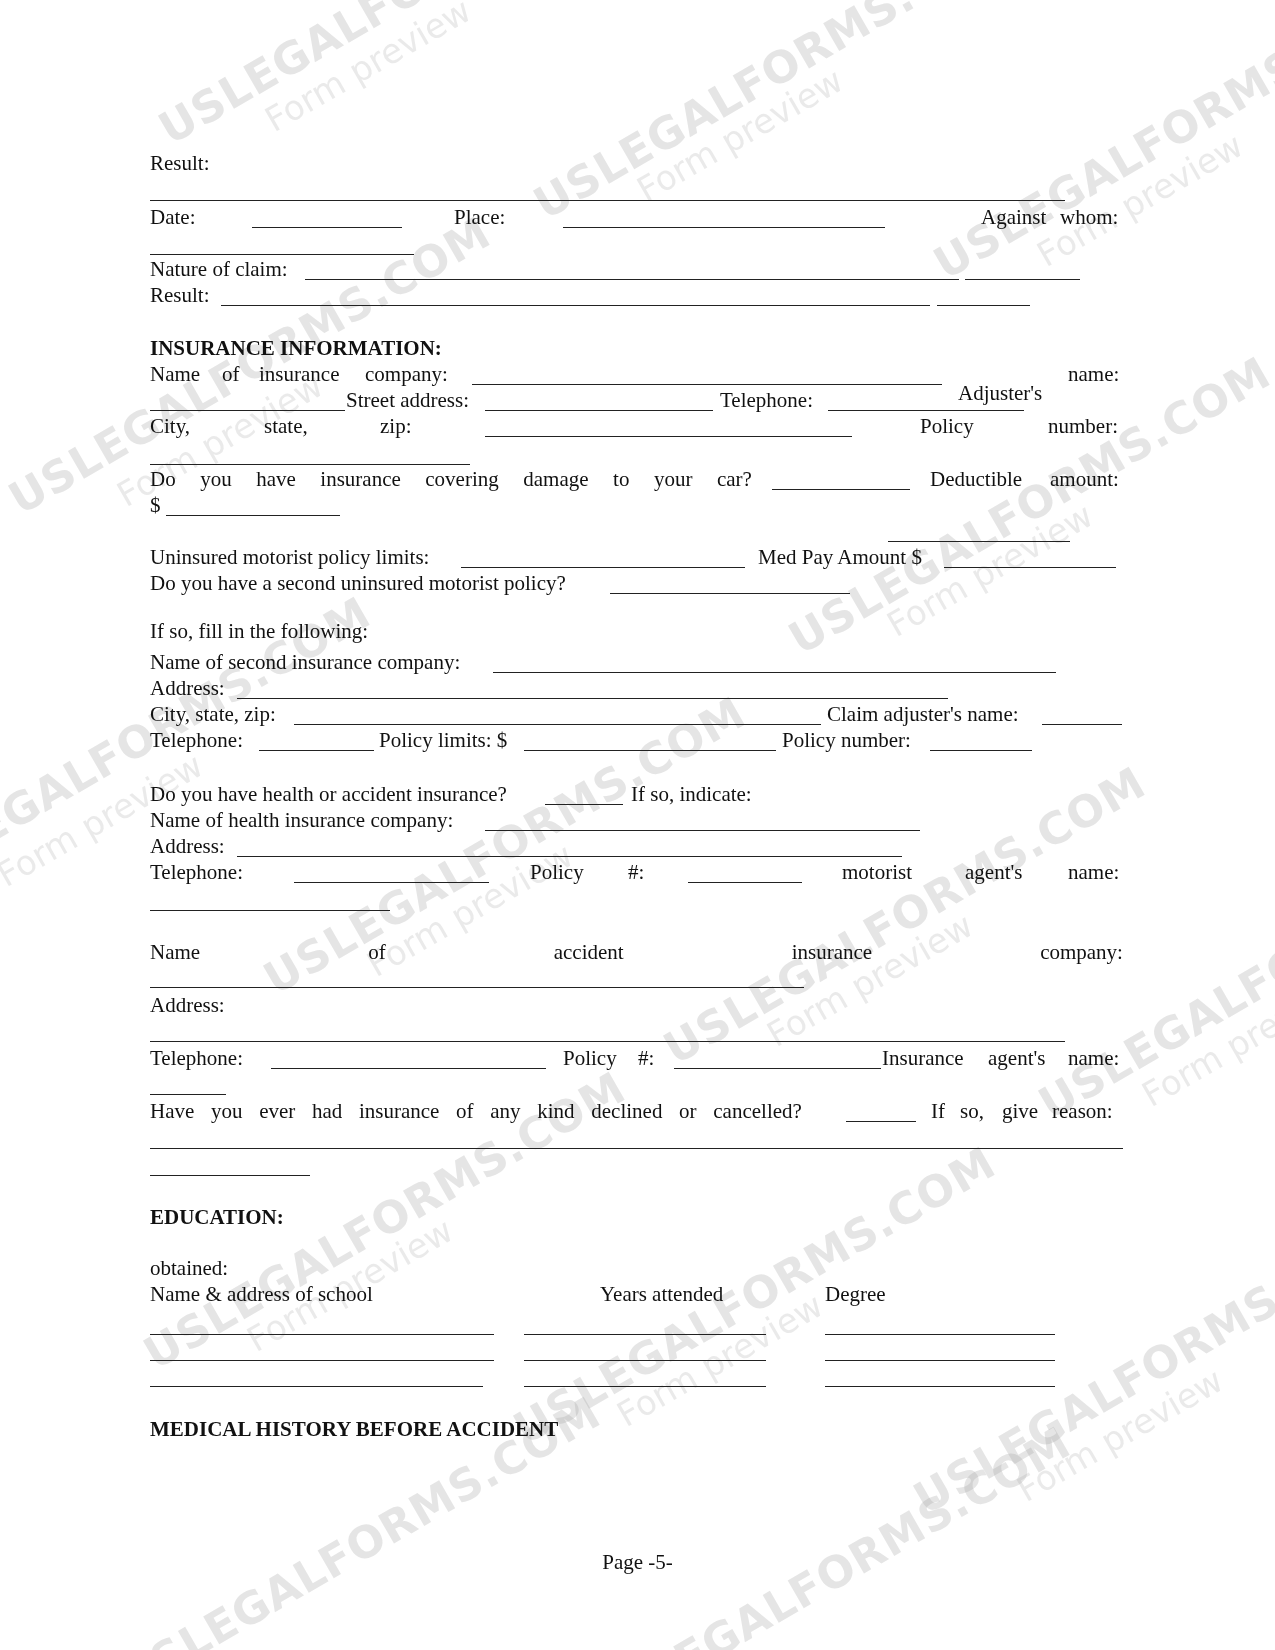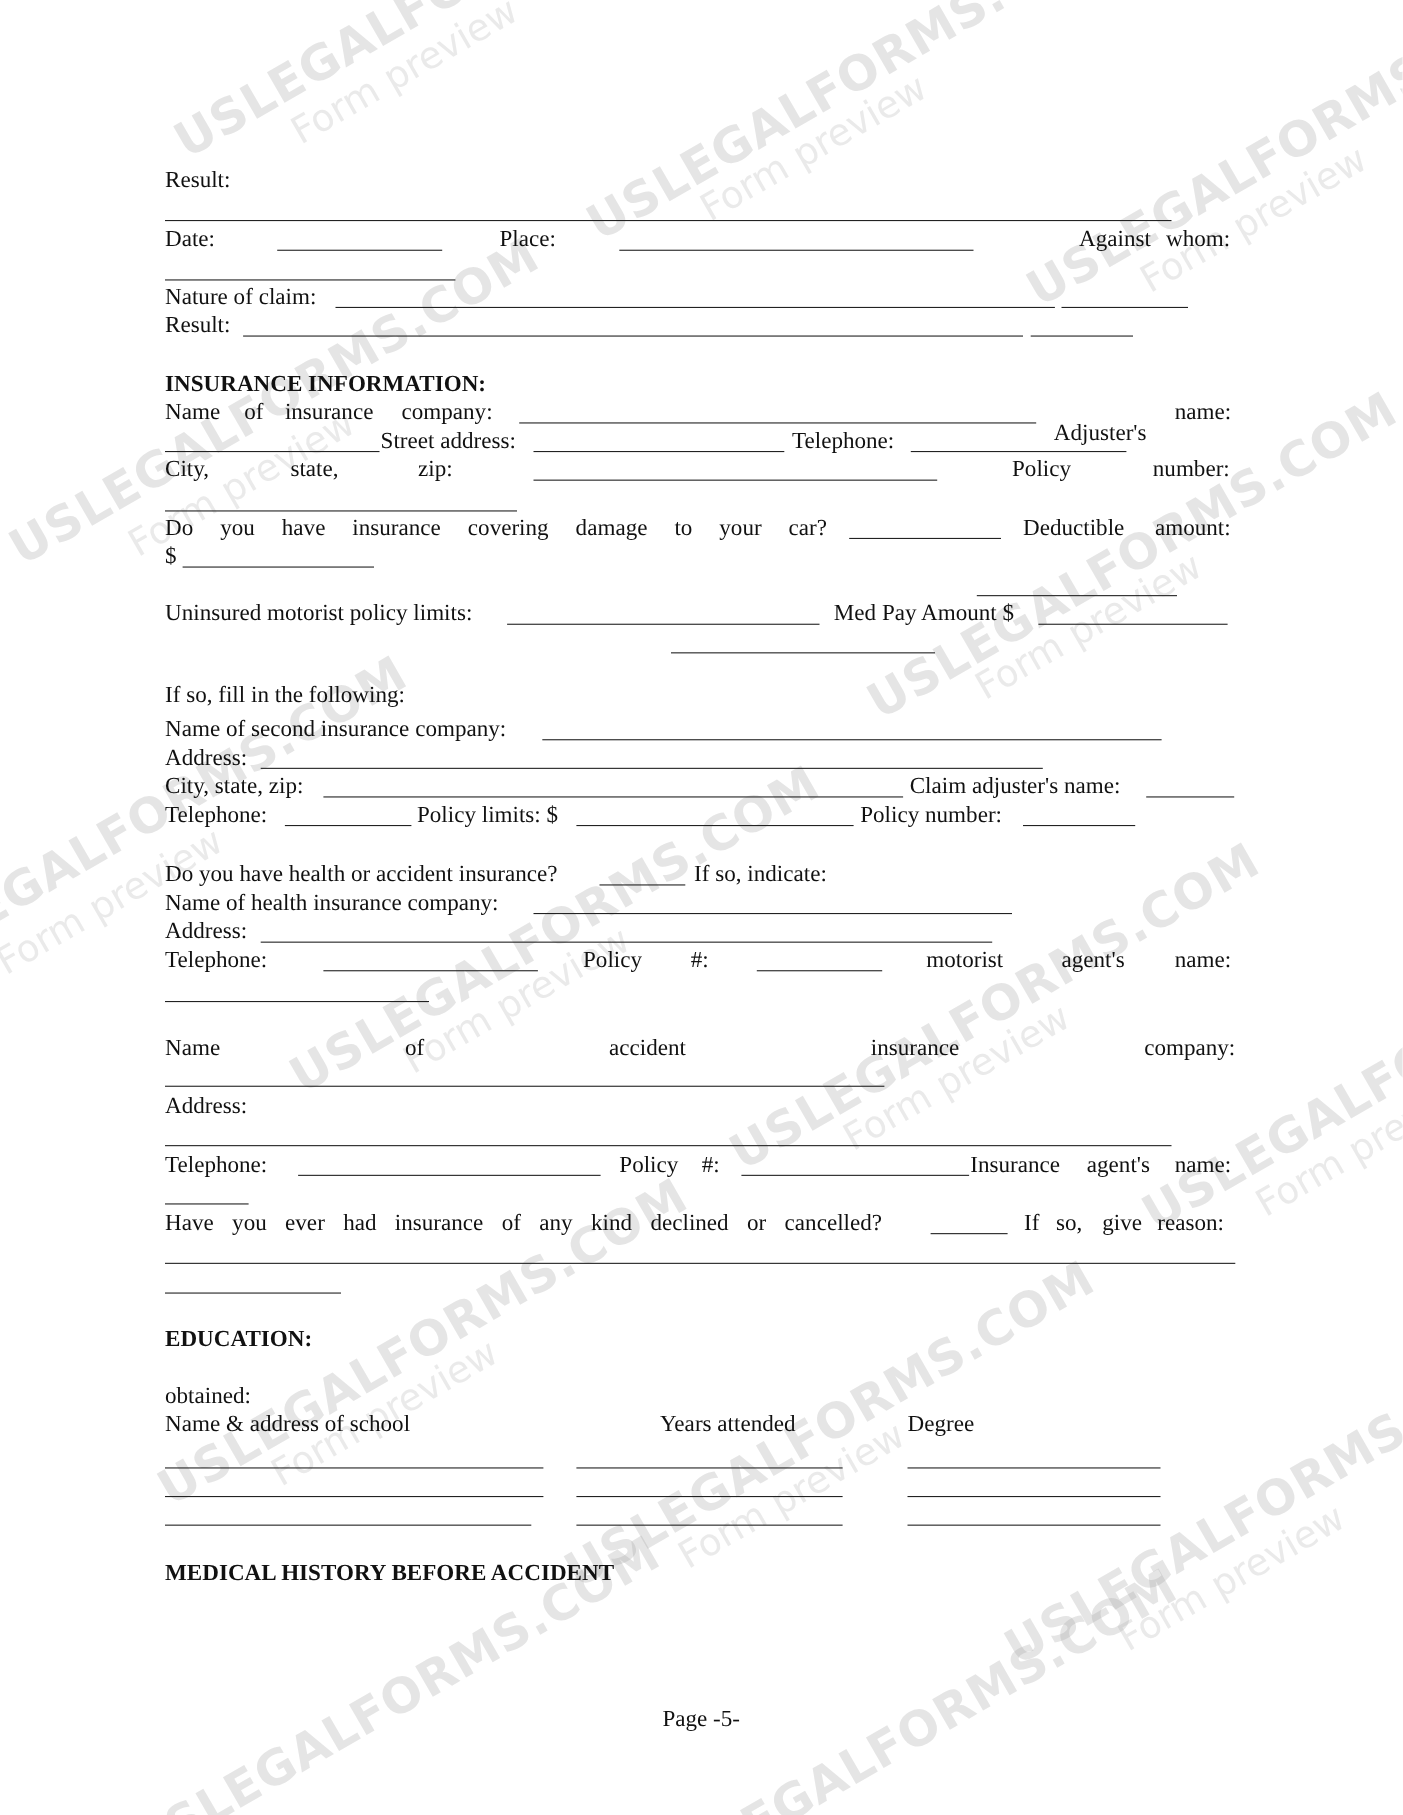--- a/index.html
+++ b/index.html
@@ -110,20 +110,21 @@
   <div class="txt" style="left:150px;top:493px;">$</div>
   <div class="line" style="left:166px;top:515px;width:174px;"></div>
 
   <div class="line" style="left:888px;top:541px;width:182px;"></div>
 
   <div class="txt" style="left:150px;top:545px;">Uninsured motorist policy limits:</div>
   <div class="line" style="left:461px;top:567px;width:284px;"></div>
   <div class="txt" style="left:758px;top:545px;">Med Pay Amount $</div>
   <div class="line" style="left:944px;top:567px;width:172px;"></div>
 
+  <div class="txt" style="left:150px;top:571px;">Do you have a second uninsured motorist policy?</div>
   <div class="line" style="left:610px;top:593px;width:240px;"></div>
 
   <div class="txt" style="left:150px;top:597px;margin-top:22px;">If so, fill in the following:</div>
 
   <div class="txt" style="left:150px;top:650px;">Name of second insurance company:</div>
   <div class="line" style="left:493px;top:672px;width:563px;"></div>
 
   <div class="txt" style="left:150px;top:676px;">Address:</div>
   <div class="line" style="left:237px;top:698px;width:711px;"></div>
 

